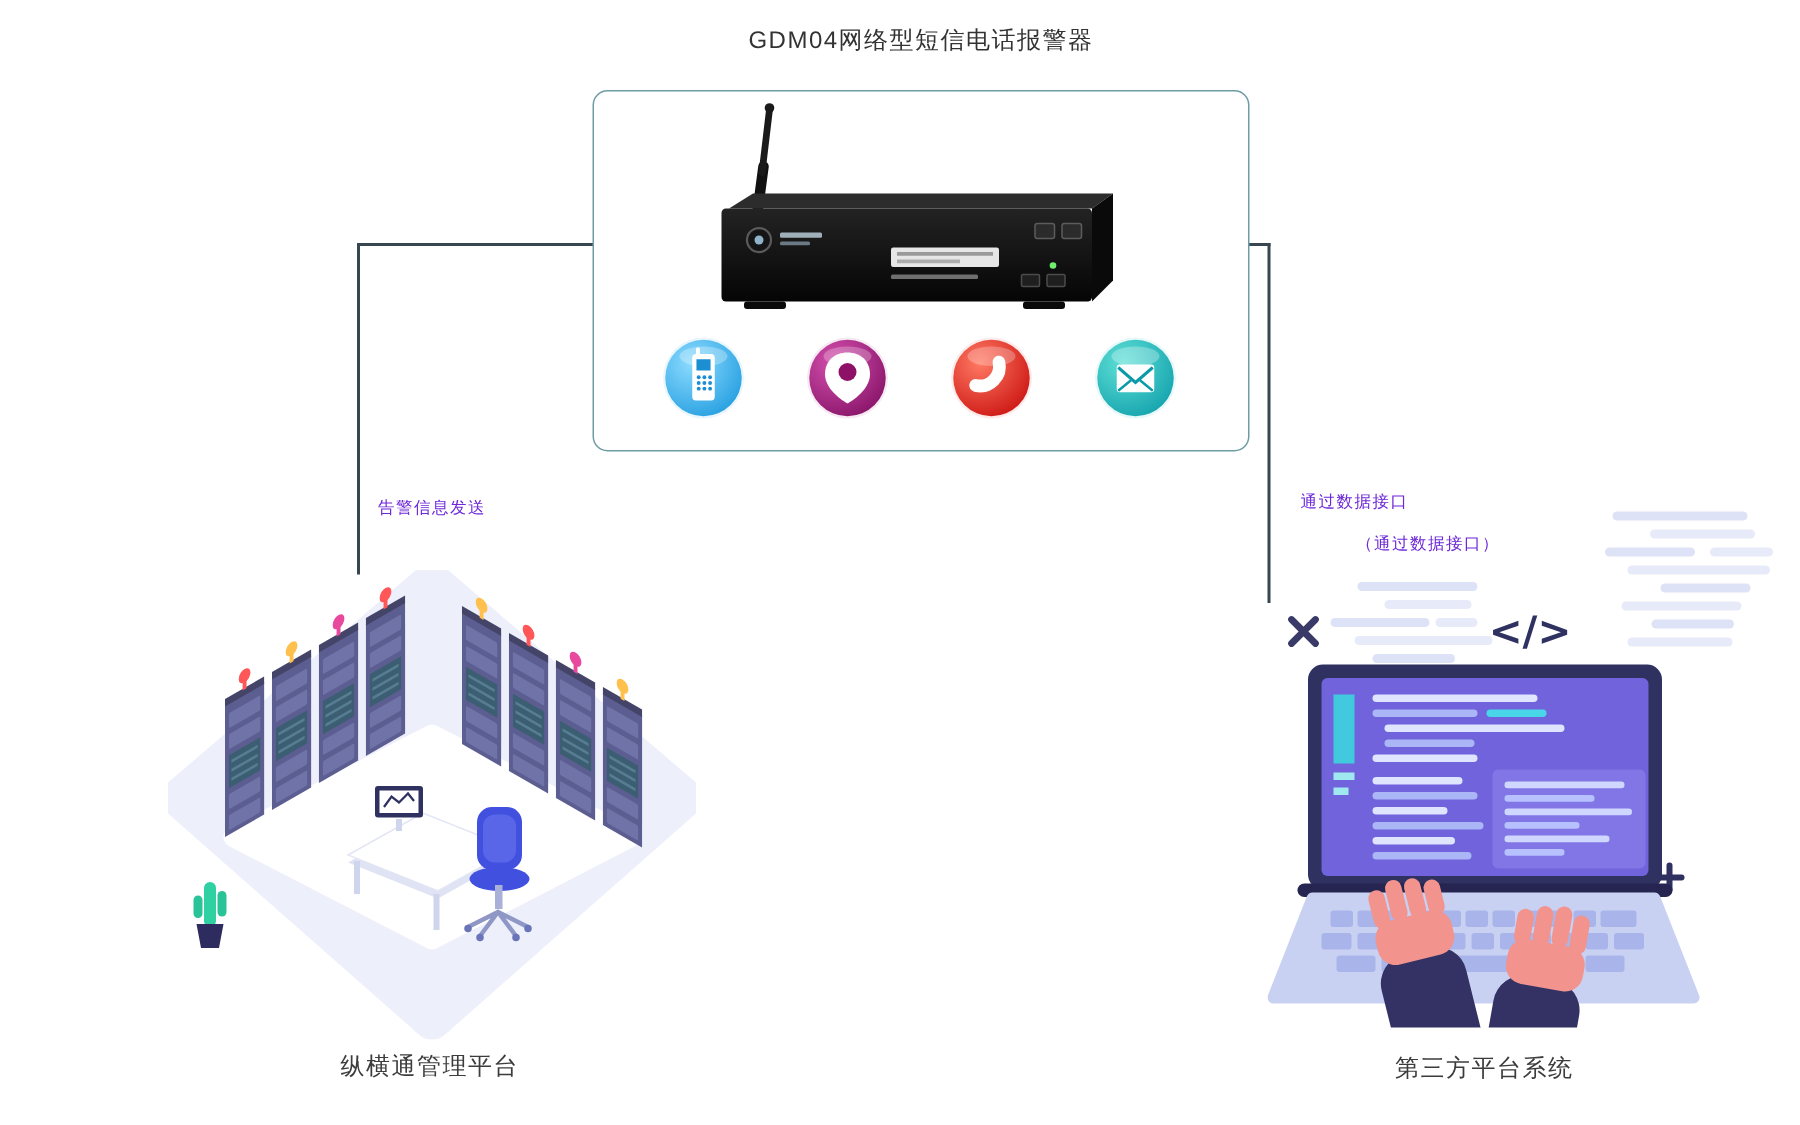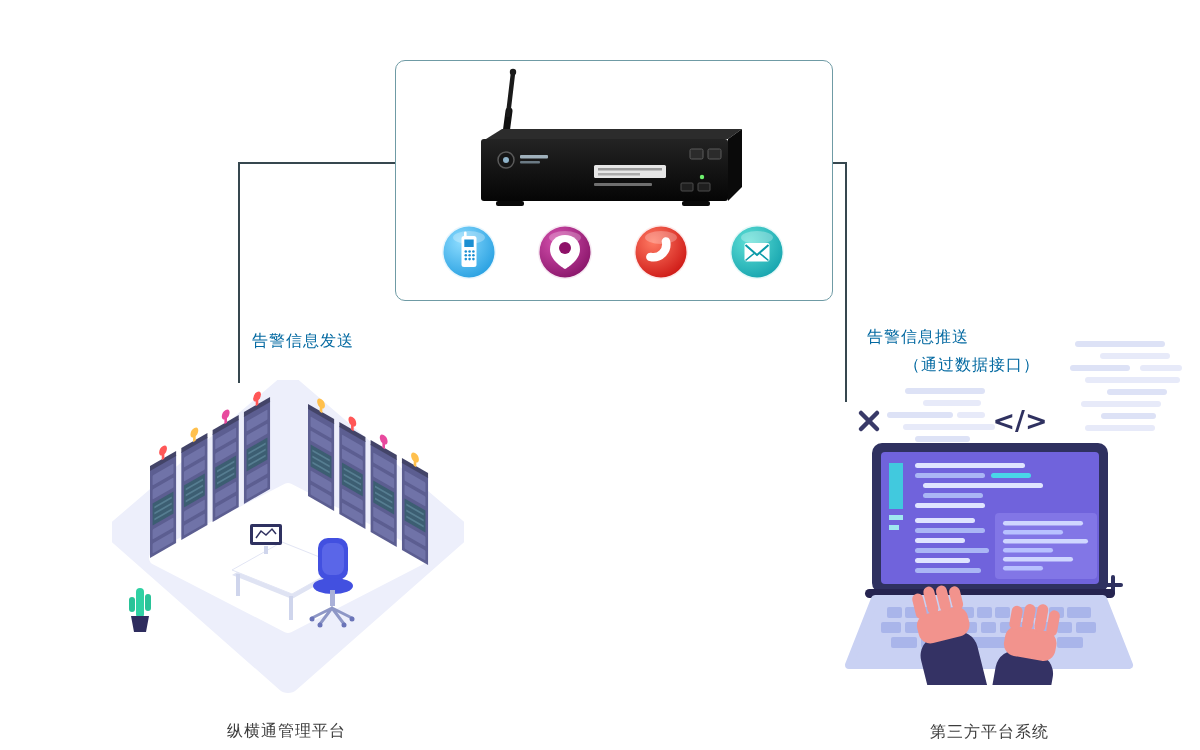--- a/index.html
+++ b/index.html
@@ -19,45 +19,46 @@
   .device-svg { position:absolute; left:80px; top:4px; }
   .icons-row { position:absolute; left:45px; top:163px; display:flex; gap:40px; }
   .icon { width:56px; height:56px; display:block; }
 
   .line { background:#36474f; }
   .line-left-h  { left:238px; top:162px; width:158px; height:2px; }
   .line-left-v  { left:238px; top:162px; width:2px;  height:221px; }
   .line-right-h { left:832px; top:162px; width:15px; height:2px; }
   .line-right-v { left:845px; top:162px; width:2px;  height:240px; }
 
-  .flow-label { font-size:16px; color:#0369a1; letter-spacing:1px; white-space:nowrap; }
+  .flow-label { font-size:11px; color:#6d28d9; letter-spacing:1px; white-space:nowrap; }
   .label-left    { left:252px; top:331px; }
   .label-right-1 { left:867px; top:327px; }
   .label-right-2 { left:904px; top:355px; }
 
-  .caption { font-size:16px; color:#3c3c3c; letter-spacing:1px; white-space:nowrap;margin-top:20px; }
+  .caption { font-size:16px; color:#3c3c3c; letter-spacing:1px; white-space:nowrap; }
   .caption-left  { left:227px; top:701px; }
   .caption-right { left:930px; top:702px;text-align:center; }
 
   .illu-left  { left:112px; top:380px; }
   .illu-right { left:845px; top:333px; }
 </style>
 </head>
 <body>
 
 <div class="canvas">
 
+  <div class="abs diagram-title">GDM04网络型短信电话报警器</div>
 
   <div class="abs line line-left-h"></div>
   <div class="abs line line-left-v"></div>
   <div class="abs line line-right-h"></div>
   <div class="abs line line-right-v"></div>
 
   <div class="abs flow-label label-left">告警信息发送</div>
-  <div class="abs flow-label label-right-1">告警信息推送</div>
+  <div class="abs flow-label label-right-1">通过数据接口</div>
   <div class="abs flow-label label-right-2">（通过数据接口）</div>
 
   <div class="abs device-box">
 
     <svg class="device-svg" width="270" height="150" viewBox="0 0 270 150">
       <defs>
         <linearGradient id="g-front" x1="0" y1="0" x2="0" y2="1">
           <stop offset="0" stop-color="#232323"></stop>
             <stop offset="1" stop-color="#050505"></stop>
         </linearGradient>

